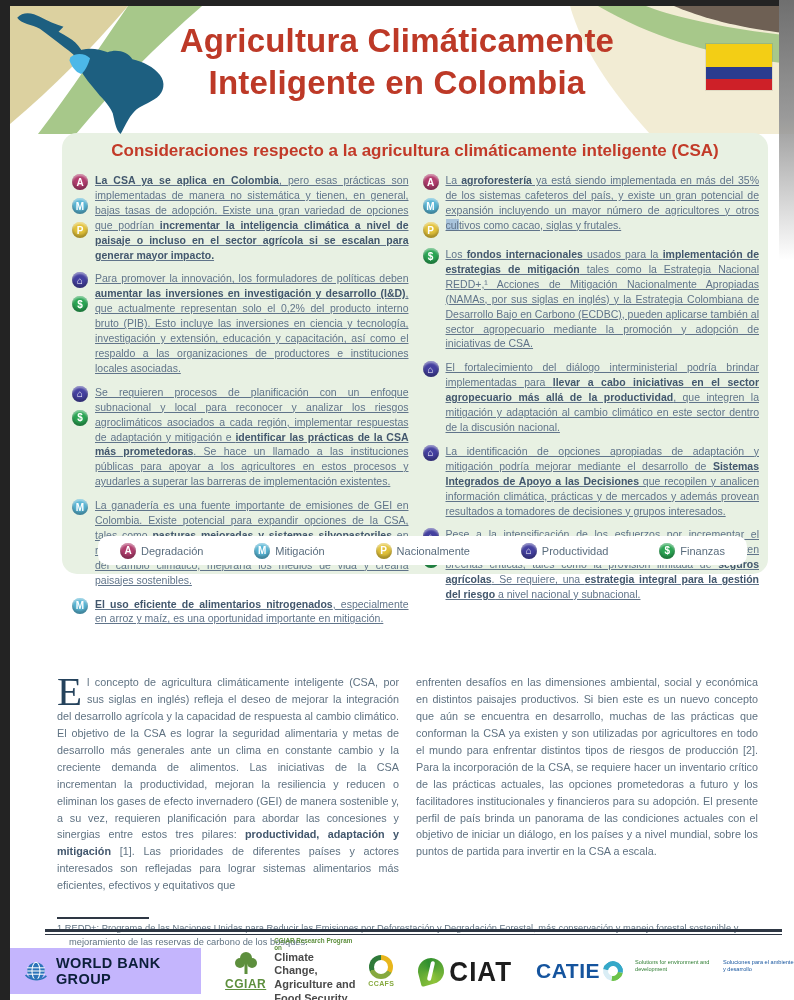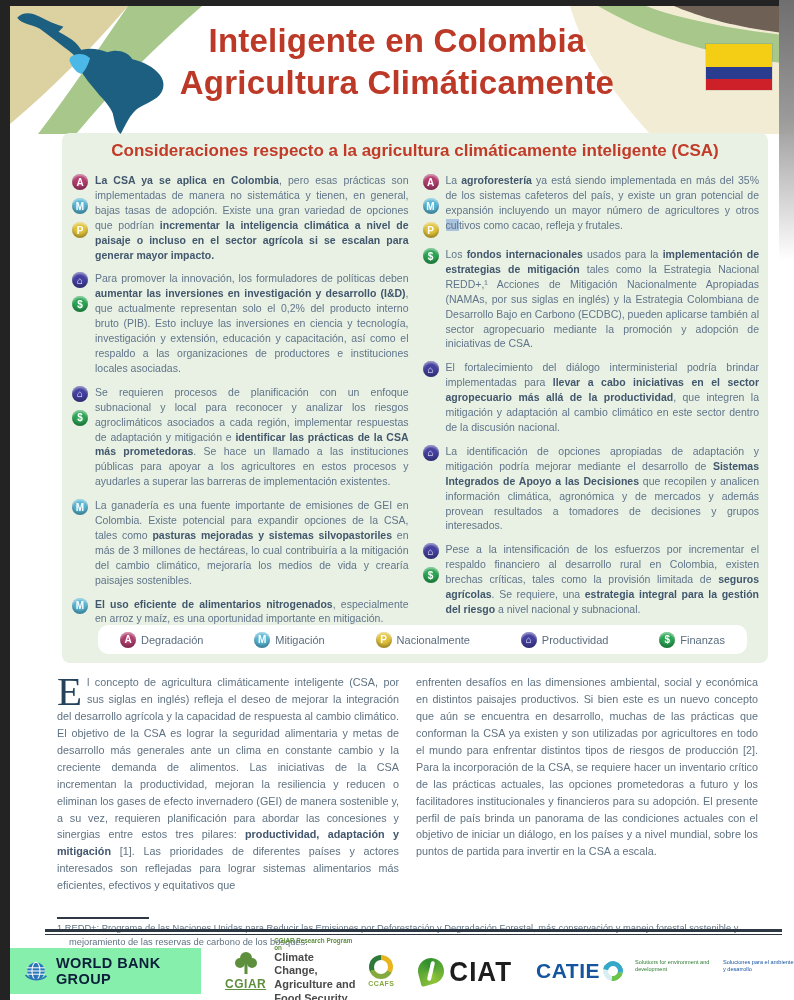--- a/index.html
+++ b/index.html
@@ -15,31 +15,31 @@
   .hdr svg.art{position:absolute;left:0;top:0;}
   .map{position:absolute;left:2px;top:2px;z-index:5;}
   .hdr-title{position:absolute;left:160px;right:170px;top:14px;z-index:6;text-align:center;
              color:#bd3927;font-weight:bold;font-size:33px;line-height:42px;letter-spacing:0.2px;}
   .flag{position:absolute;left:696px;top:38px;width:66px;height:46px;z-index:6;
         box-shadow:0 0 0 1px rgba(0,0,0,0.08);}
   .flag .fy{height:50%;}
   .flag .fb{height:25%;}
   .flag .fr{height:25%;}
   
-  .consid{position:absolute;left:62px;top:133px;width:706px;height:530px;background:#e8f1e3;
-          border-radius:8px;z-index:4;}
+  .consid{position:absolute;left:62px;top:133px;width:706px;height:441px;background:#e8f1e3;
+          border-radius:15px;z-index:4;}
   .consid h2{margin:7px 10px 2px 10px;text-align:center;color:#c23a28;font-size:17px;line-height:22px;}
   .cols{display:flex;gap:13px;padding:0 9px;}
   .bcol{flex:1;}
   .bullet{display:flex;gap:6px;margin-top:9px;}
   .icon-stack{width:18px;display:flex;flex-direction:column;align-items:center;gap:8px;padding-top:1px;flex:none;}
   .picon{width:16px;height:16px;border-radius:50%;color:#fff;font-size:10px;font-weight:bold;
          display:flex;align-items:center;justify-content:center;
          box-shadow:inset 0 -3px 3px rgba(0,0,0,0.28),inset 0 2px 2px rgba(255,255,255,0.45);}
-  .btext{flex:1;font-size:10.5px;line-height:1.42;color:#60748a;text-align:justify;}
+  .btext{flex:1;font-size:10.5px;line-height:1.42;color:#60748a;text-align:justify;text-decoration:underline;}
   .b{font-weight:bold;color:#42576d;}
   .hl{background:#a9c4dc;}
   .legend{position:absolute;left:36px;right:21px;bottom:9px;height:29px;background:#ffffff;
           border-radius:10px;display:flex;align-items:center;justify-content:space-between;
           padding:0 22px;}
   .legend-item{display:flex;align-items:center;gap:5px;font-size:11px;color:#5a6d7e;}
   
   .bodytxt{position:absolute;left:57px;top:674px;width:701px;display:flex;gap:17px;z-index:3;}
   .bodycol{flex:1;font-size:10.8px;line-height:1.57;color:#5f7282;text-align:justify;}
   .dropcap{float:left;font-family:"Liberation Serif",serif;font-size:41px;line-height:31px;
@@ -47,21 +47,21 @@
   
   .footnote{position:absolute;left:57px;top:917px;width:706px;z-index:3;}
   .fn-rule{width:92px;border-top:2px solid #2e3744;margin-bottom:3px;}
   .fn-text{font-size:9.3px;line-height:1.5;color:#5f7282;padding-left:12px;text-indent:-12px;}
   .dbl-rule{position:absolute;left:45px;top:929px;width:737px;height:2px;
             border-top:3px solid #2e3744;border-bottom:1px solid #2e3744;z-index:3;}
   
   .logos{position:absolute;left:10px;top:942px;width:784px;height:58px;display:flex;
          align-items:center;justify-content:center;gap:24px;z-index:3;}
   .logo{display:flex;align-items:center;}
-  .wbg{background:#86efac;padding:7px 14px;gap:8px;}
+  .wbg{background:#c4b5fd;padding:7px 14px;gap:8px;}
   .wbg-text{font-size:14.5px;font-weight:bold;color:#0c1f3a;letter-spacing:0.4px;}
   .cgiar{gap:8px;}
   .cgiar-treewrap{display:flex;flex-direction:column;align-items:center;}
   .cgiar-name{font-size:12px;font-weight:bold;color:#5d8f3d;letter-spacing:0.5px;text-decoration:underline;}
   .cgiar-lines{width:86px;display:flex;flex-direction:column;}
   .cgiar-l1{font-size:6.3px;color:#5d8f3d;font-weight:bold;}
   .cgiar-l2{font-size:11px;color:#4a4a4a;font-weight:bold;line-height:1.25;}
   .ccafs{display:flex;flex-direction:column;align-items:center;gap:1px;}
   .ccafs-ring{width:24px;height:24px;border-radius:50%;position:relative;
               background:conic-gradient(#e8b61c 0 120deg,#86a93e 120deg 250deg,#2f7a3a 250deg 360deg);}
@@ -100,22 +100,22 @@
       <path d="M4,10 C10,3 20,5 27,9 C35,13 43,17 51,19 L46,24 C53,28 59,31 63,35
                C67,39 71,45 75,51 L70,55 C64,50 58,44 52,40 C44,34 35,27 27,21
                C19,17 8,16 4,10 Z" fill="#1d5f80"></path>
       <path d="M62,46 C72,39 86,41 96,45 C105,41 117,45 121,52 C131,54 143,60 149,68
                C155,76 153,85 146,91 C138,97 129,99 123,105 C117,111 113,121 109,128
                C104,124 103,115 101,107 C97,97 89,91 83,83 C76,75 69,66 66,58
                C62,54 60,50 62,46 Z" fill="#1d5f80"></path>
       <path d="M58,50 C64,45 73,46 78,51 C76,57 74,63 69,67 C63,65 59,59 57,53 Z" fill="#4cb8e8"></path>
     </svg>
     <div class="hdr-title">
+      <div>Agricultura Climáticamente</div>
       <div>Inteligente en Colombia</div>
-      <div>Agricultura Climáticamente</div>
     </div>
     <div class="flag">
       <div class="fy" id="flag-y" style="background: rgb(243, 206, 21);"></div>
       <div class="fb" id="flag-b" style="background: rgb(42, 60, 143);"></div>
       <div class="fr" id="flag-r" style="background: rgb(206, 32, 40);"></div>
     </div>
   </div>
 
   <section class="consid">
     <h2>Consideraciones respecto a la agricultura climáticamente inteligente (CSA)</h2>
@@ -156,39 +156,39 @@
             <div class="btext"><span class="b">El uso eficiente de alimentarios nitrogenados</span><span>, especialmente en arroz y maíz, es una oportunidad importante en mitigación.</span></div>
           </div>
         </div>
       <div class="bcol" id="bullets-right">
           <div class="bullet">
             <div class="icon-stack">
               <div class="picon" style="background: rgb(177, 61, 109);">A</div>
               <div class="picon" style="background: rgb(88, 181, 212);">M</div>
               <div class="picon" style="background: rgb(226, 194, 58);">P</div>
             </div>
-            <div class="btext"><span>La </span><span class="b">agroforestería</span><span> ya está siendo implementada en más del 35% de los sistemas cafeteros del país, y existe un gran potencial de expansión incluyendo un mayor número de agricultores y otros </span><span class="hl">cul</span><span>tivos como cacao, refleja y frutales.</span></div>
+            <div class="btext"><span>La </span><span class="b">agroforestería</span><span> ya está siendo implementada en más del 35% de los sistemas cafeteros del país, y existe un gran potencial de expansión incluyendo un mayor número de agricultores y otros </span><span class="hl">cul</span><span>tivos como cacao, siglas y frutales.</span></div>
           </div>
           <div class="bullet">
             <div class="icon-stack">
               <div class="picon" style="background: rgb(42, 165, 83);">$</div>
             </div>
             <div class="btext"><span>Los </span><span class="b">fondos internacionales</span><span> usados para la </span><span class="b">implementación de estrategias de mitigación</span><span> tales como la Estrategia Nacional REDD+,¹ Acciones de Mitigación Nacionalmente Apropiadas (NAMAs, por sus siglas en inglés) y la Estrategia Colombiana de Desarrollo Bajo en Carbono (ECDBC), pueden aplicarse también al sector agropecuario mediante la promoción y adopción de iniciativas de CSA.</span></div>
           </div>
           <div class="bullet">
             <div class="icon-stack">
               <div class="picon" style="background: rgb(68, 64, 159);">⌂</div>
             </div>
             <div class="btext"><span>El fortalecimiento del diálogo interministerial podría brindar implementadas para </span><span class="b">llevar a cabo iniciativas en el sector agropecuario más allá de la productividad</span><span>, que integren la mitigación y adaptación al cambio climático en este sector dentro de la discusión nacional.</span></div>
           </div>
           <div class="bullet">
             <div class="icon-stack">
               <div class="picon" style="background: rgb(68, 64, 159);">⌂</div>
             </div>
-            <div class="btext"><span>La identificación de opciones apropiadas de adaptación y mitigación podría mejorar mediante el desarrollo de </span><span class="b">Sistemas Integrados de Apoyo a las Decisiones</span><span> que recopilen y analicen información climática, agronómica y de mercados y además provean resultados a tomadores de decisiones y grupos interesados.</span></div>
+            <div class="btext"><span>La identificación de opciones apropiadas de adaptación y mitigación podría mejorar mediante el desarrollo de </span><span class="b">Sistemas Integrados de Apoyo a las Decisiones</span><span> que recopilen y analicen información climática, prácticas y de mercados y además provean resultados a tomadores de decisiones y grupos interesados.</span></div>
           </div>
           <div class="bullet">
             <div class="icon-stack">
               <div class="picon" style="background: rgb(68, 64, 159);">⌂</div>
               <div class="picon" style="background: rgb(42, 165, 83);">$</div>
             </div>
             <div class="btext"><span>Pese a la intensificación de los esfuerzos por incrementar el respaldo financiero al desarrollo rural en Colombia, existen brechas críticas, tales como la provisión limitada de </span><span class="b">seguros agrícolas</span><span>. Se requiere, una </span><span class="b">estrategia integral para la gestión del riesgo</span><span> a nivel nacional y subnacional.</span></div>
           </div>
         </div>
     </div>

